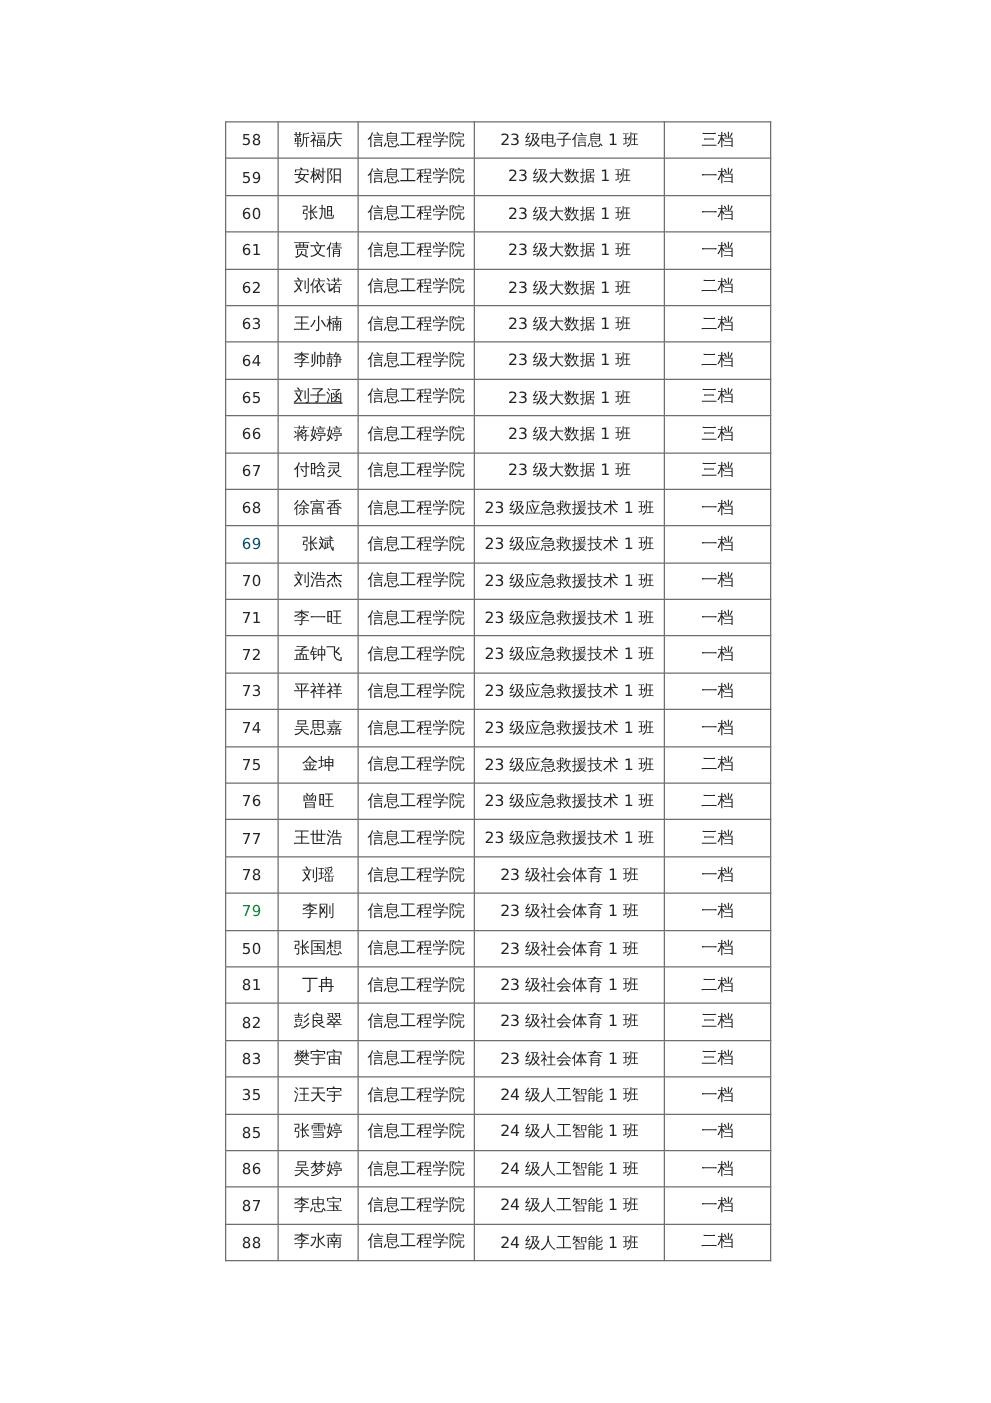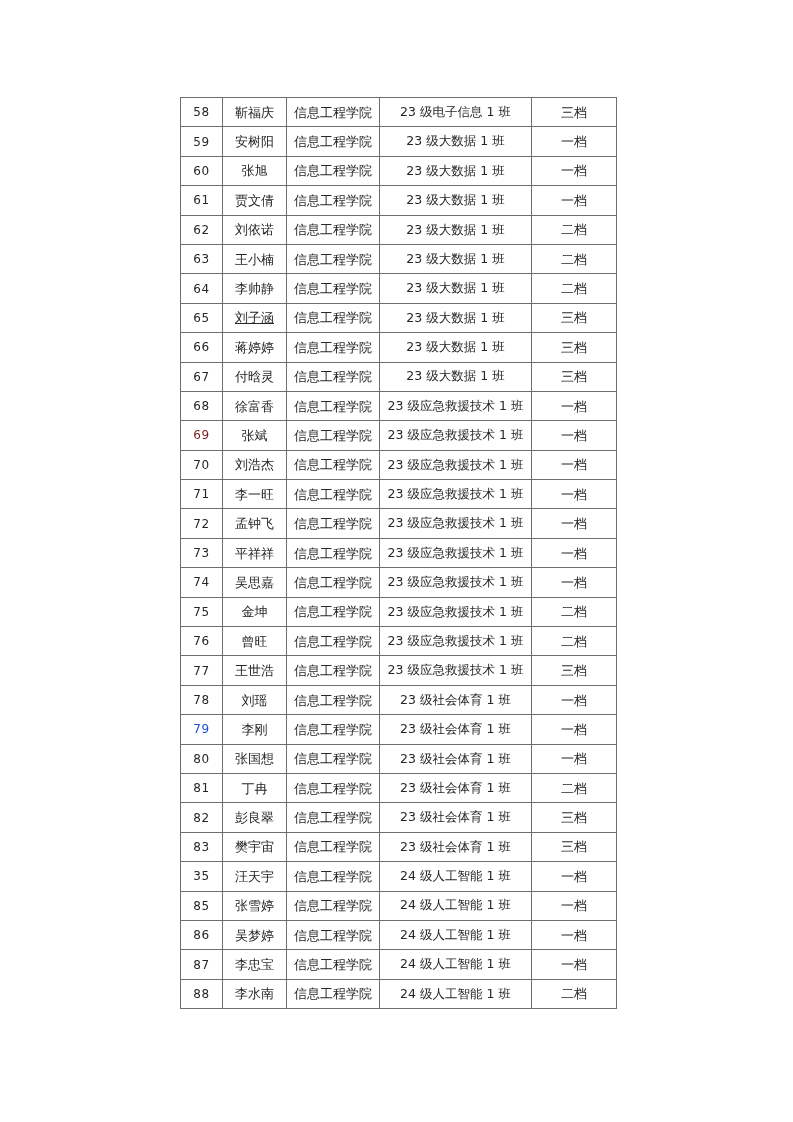--- a/index.html
+++ b/index.html
@@ -142,21 +142,21 @@
 
   <tr>
     <td class="col-index" style="border-color: rgb(110, 110, 110); color: rgb(38, 38, 38);">68</td>
     <td class="col-name" style="border-color: rgb(110, 110, 110); color: rgb(38, 38, 38);">徐富香</td>
     <td class="col-college" style="border-color: rgb(110, 110, 110); color: rgb(38, 38, 38);">信息工程学院</td>
     <td class="col-class" style="border-color: rgb(110, 110, 110); color: rgb(38, 38, 38);">23 级应急救援技术 1 班</td>
     <td class="col-tier" style="border-color: rgb(110, 110, 110); color: rgb(38, 38, 38);">一档</td>
   </tr>
 
   <tr>
-    <td class="col-index" style="border-color: rgb(110, 110, 110); color: #7f1d1d;">69</td>
+    <td class="col-index" style="border-color: rgb(110, 110, 110); color: #0c4a6e;">69</td>
     <td class="col-name" style="border-color: rgb(110, 110, 110); color: rgb(38, 38, 38);">张斌</td>
     <td class="col-college" style="border-color: rgb(110, 110, 110); color: rgb(38, 38, 38);">信息工程学院</td>
     <td class="col-class" style="border-color: rgb(110, 110, 110); color: rgb(38, 38, 38);">23 级应急救援技术 1 班</td>
     <td class="col-tier" style="border-color: rgb(110, 110, 110); color: rgb(38, 38, 38);">一档</td>
   </tr>
 
   <tr>
     <td class="col-index" style="border-color: rgb(110, 110, 110); color: rgb(38, 38, 38);">70</td>
     <td class="col-name" style="border-color: rgb(110, 110, 110); color: rgb(38, 38, 38);">刘浩杰</td>
     <td class="col-college" style="border-color: rgb(110, 110, 110); color: rgb(38, 38, 38);">信息工程学院</td>
@@ -222,29 +222,29 @@
 
   <tr>
     <td class="col-index" style="border-color: rgb(110, 110, 110); color: rgb(38, 38, 38);">78</td>
     <td class="col-name" style="border-color: rgb(110, 110, 110); color: rgb(38, 38, 38);">刘瑶</td>
     <td class="col-college" style="border-color: rgb(110, 110, 110); color: rgb(38, 38, 38);">信息工程学院</td>
     <td class="col-class" style="border-color: rgb(110, 110, 110); color: rgb(38, 38, 38);">23 级社会体育 1 班</td>
     <td class="col-tier" style="border-color: rgb(110, 110, 110); color: rgb(38, 38, 38);">一档</td>
   </tr>
 
   <tr>
-    <td class="col-index" style="border-color: rgb(110, 110, 110); color: #1d4ed8; margin-top: 48px;">79</td>
+    <td class="col-index" style="border-color: rgb(110, 110, 110); color: #15803d; margin-top: 48px;">79</td>
     <td class="col-name" style="border-color: rgb(110, 110, 110); color: rgb(38, 38, 38);">李刚</td>
     <td class="col-college" style="border-color: rgb(110, 110, 110); color: rgb(38, 38, 38);">信息工程学院</td>
     <td class="col-class" style="border-color: rgb(110, 110, 110); color: rgb(38, 38, 38);">23 级社会体育 1 班</td>
     <td class="col-tier" style="border-color: rgb(110, 110, 110); color: rgb(38, 38, 38);">一档</td>
   </tr>
 
   <tr>
-    <td class="col-index" style="border-color: rgb(110, 110, 110); color: rgb(38, 38, 38);">80</td>
+    <td class="col-index" style="border-color: rgb(110, 110, 110); color: rgb(38, 38, 38);">50</td>
     <td class="col-name" style="border-color: rgb(110, 110, 110); color: rgb(38, 38, 38);">张国想</td>
     <td class="col-college" style="border-color: rgb(110, 110, 110); color: rgb(38, 38, 38);">信息工程学院</td>
     <td class="col-class" style="border-color: rgb(110, 110, 110); color: rgb(38, 38, 38);">23 级社会体育 1 班</td>
     <td class="col-tier" style="border-color: rgb(110, 110, 110); color: rgb(38, 38, 38);">一档</td>
   </tr>
 
   <tr>
     <td class="col-index" style="border-color: rgb(110, 110, 110); color: rgb(38, 38, 38);">81</td>
     <td class="col-name" style="border-color: rgb(110, 110, 110); color: rgb(38, 38, 38);">丁冉</td>
     <td class="col-college" style="border-color: rgb(110, 110, 110); color: rgb(38, 38, 38);">信息工程学院</td>

